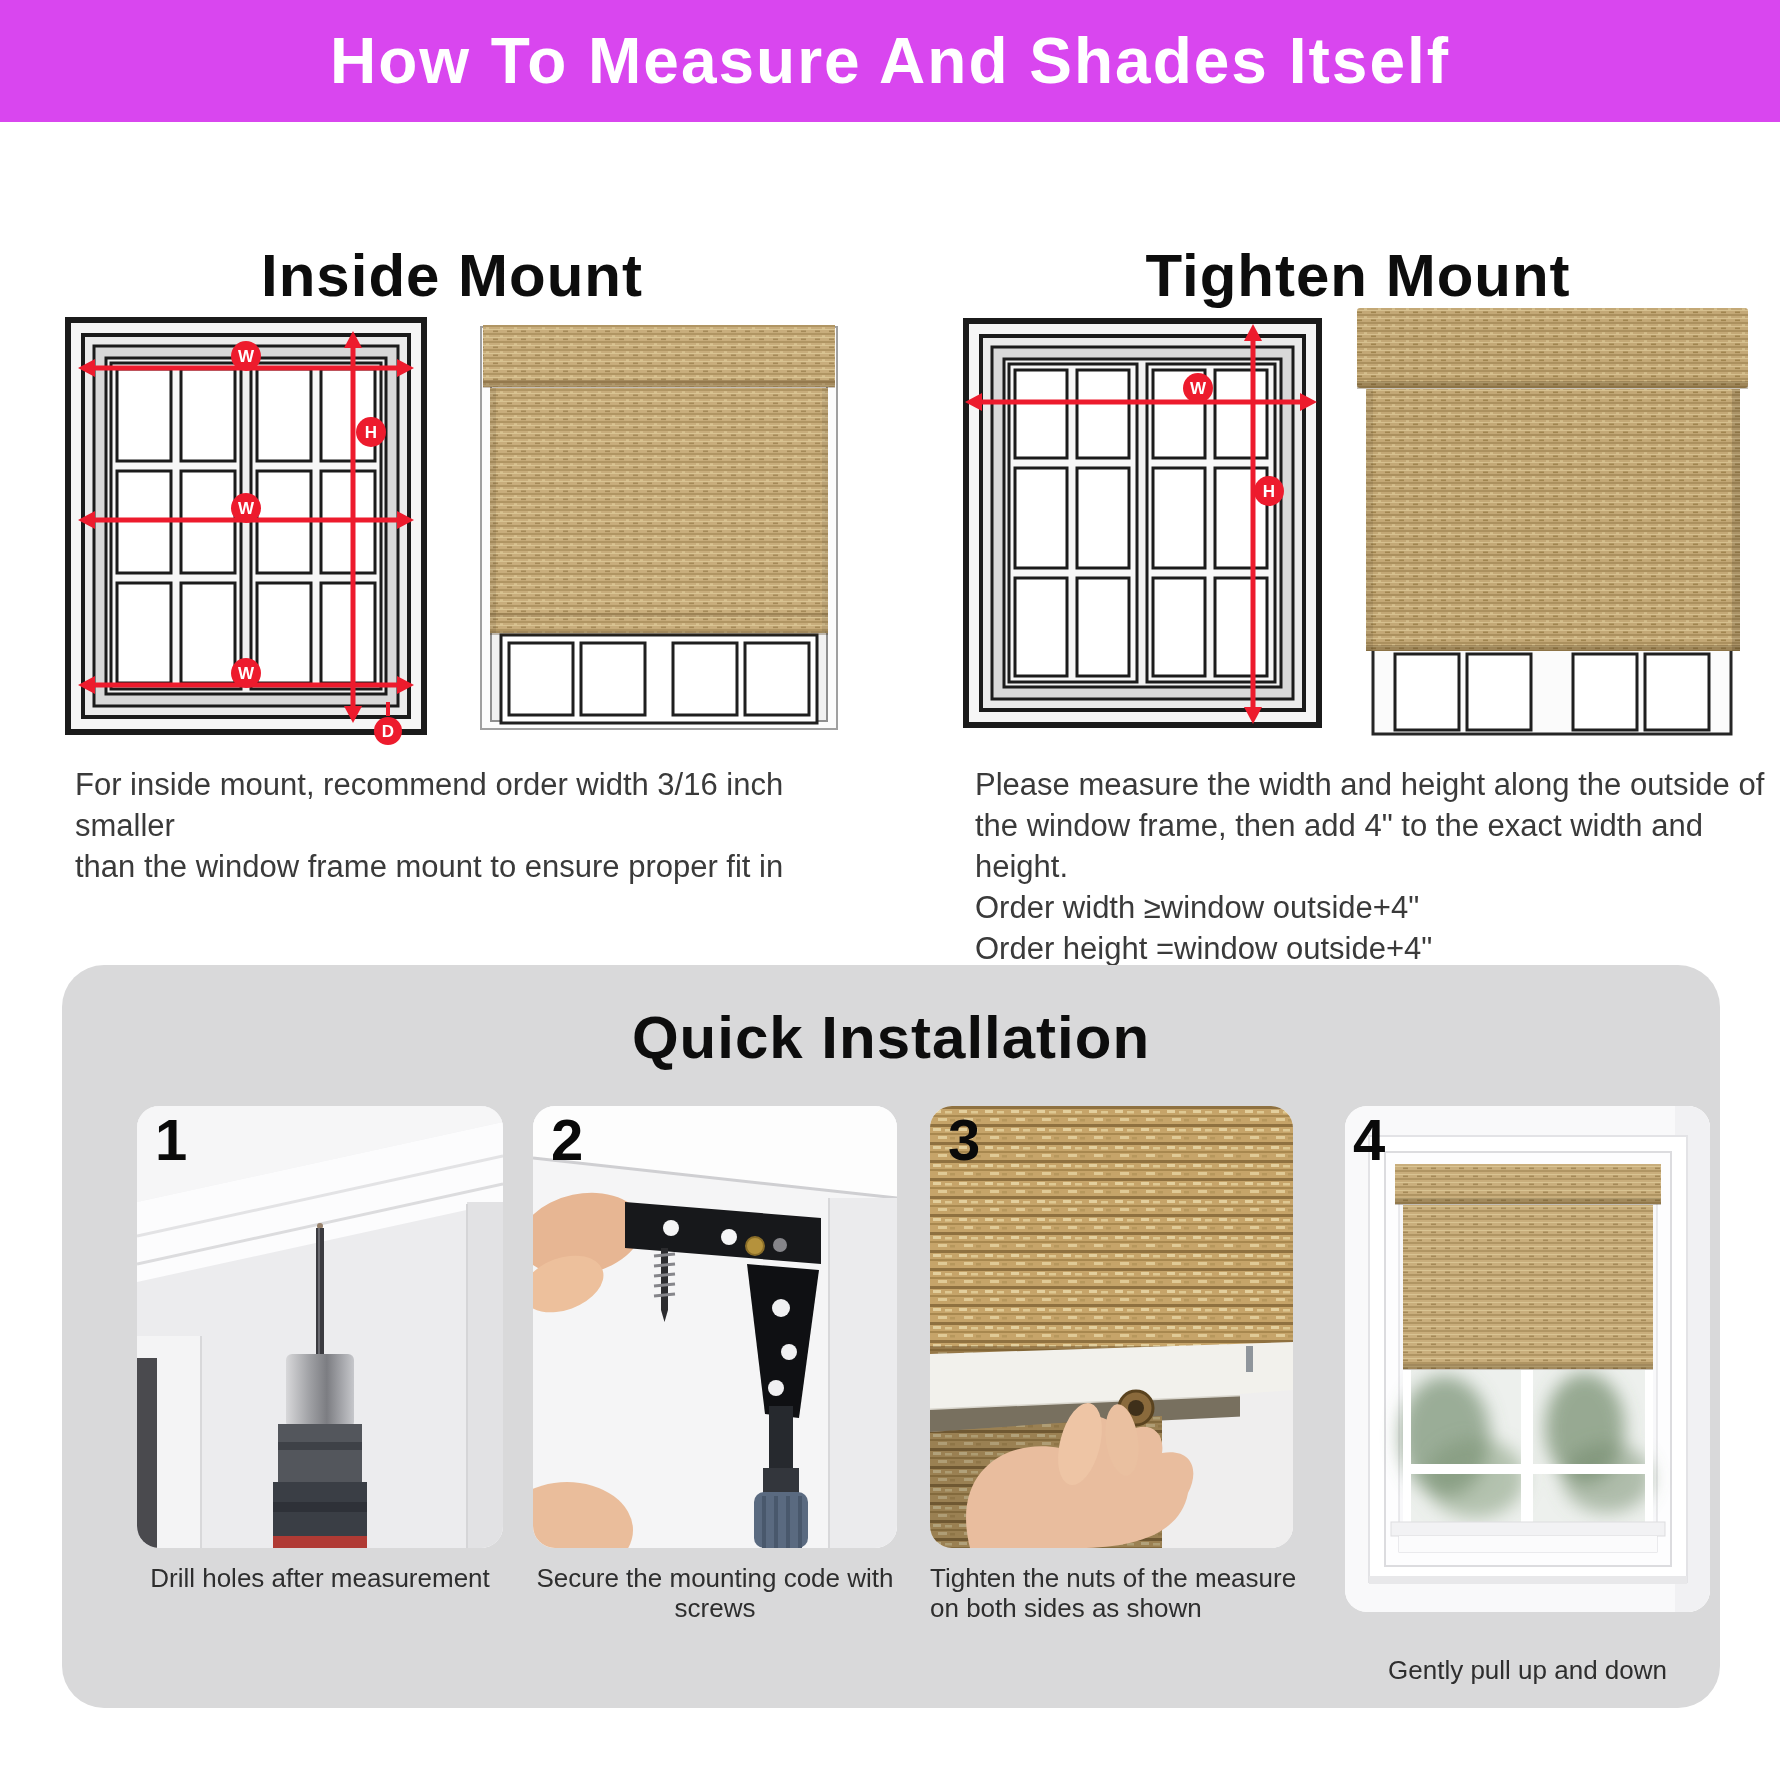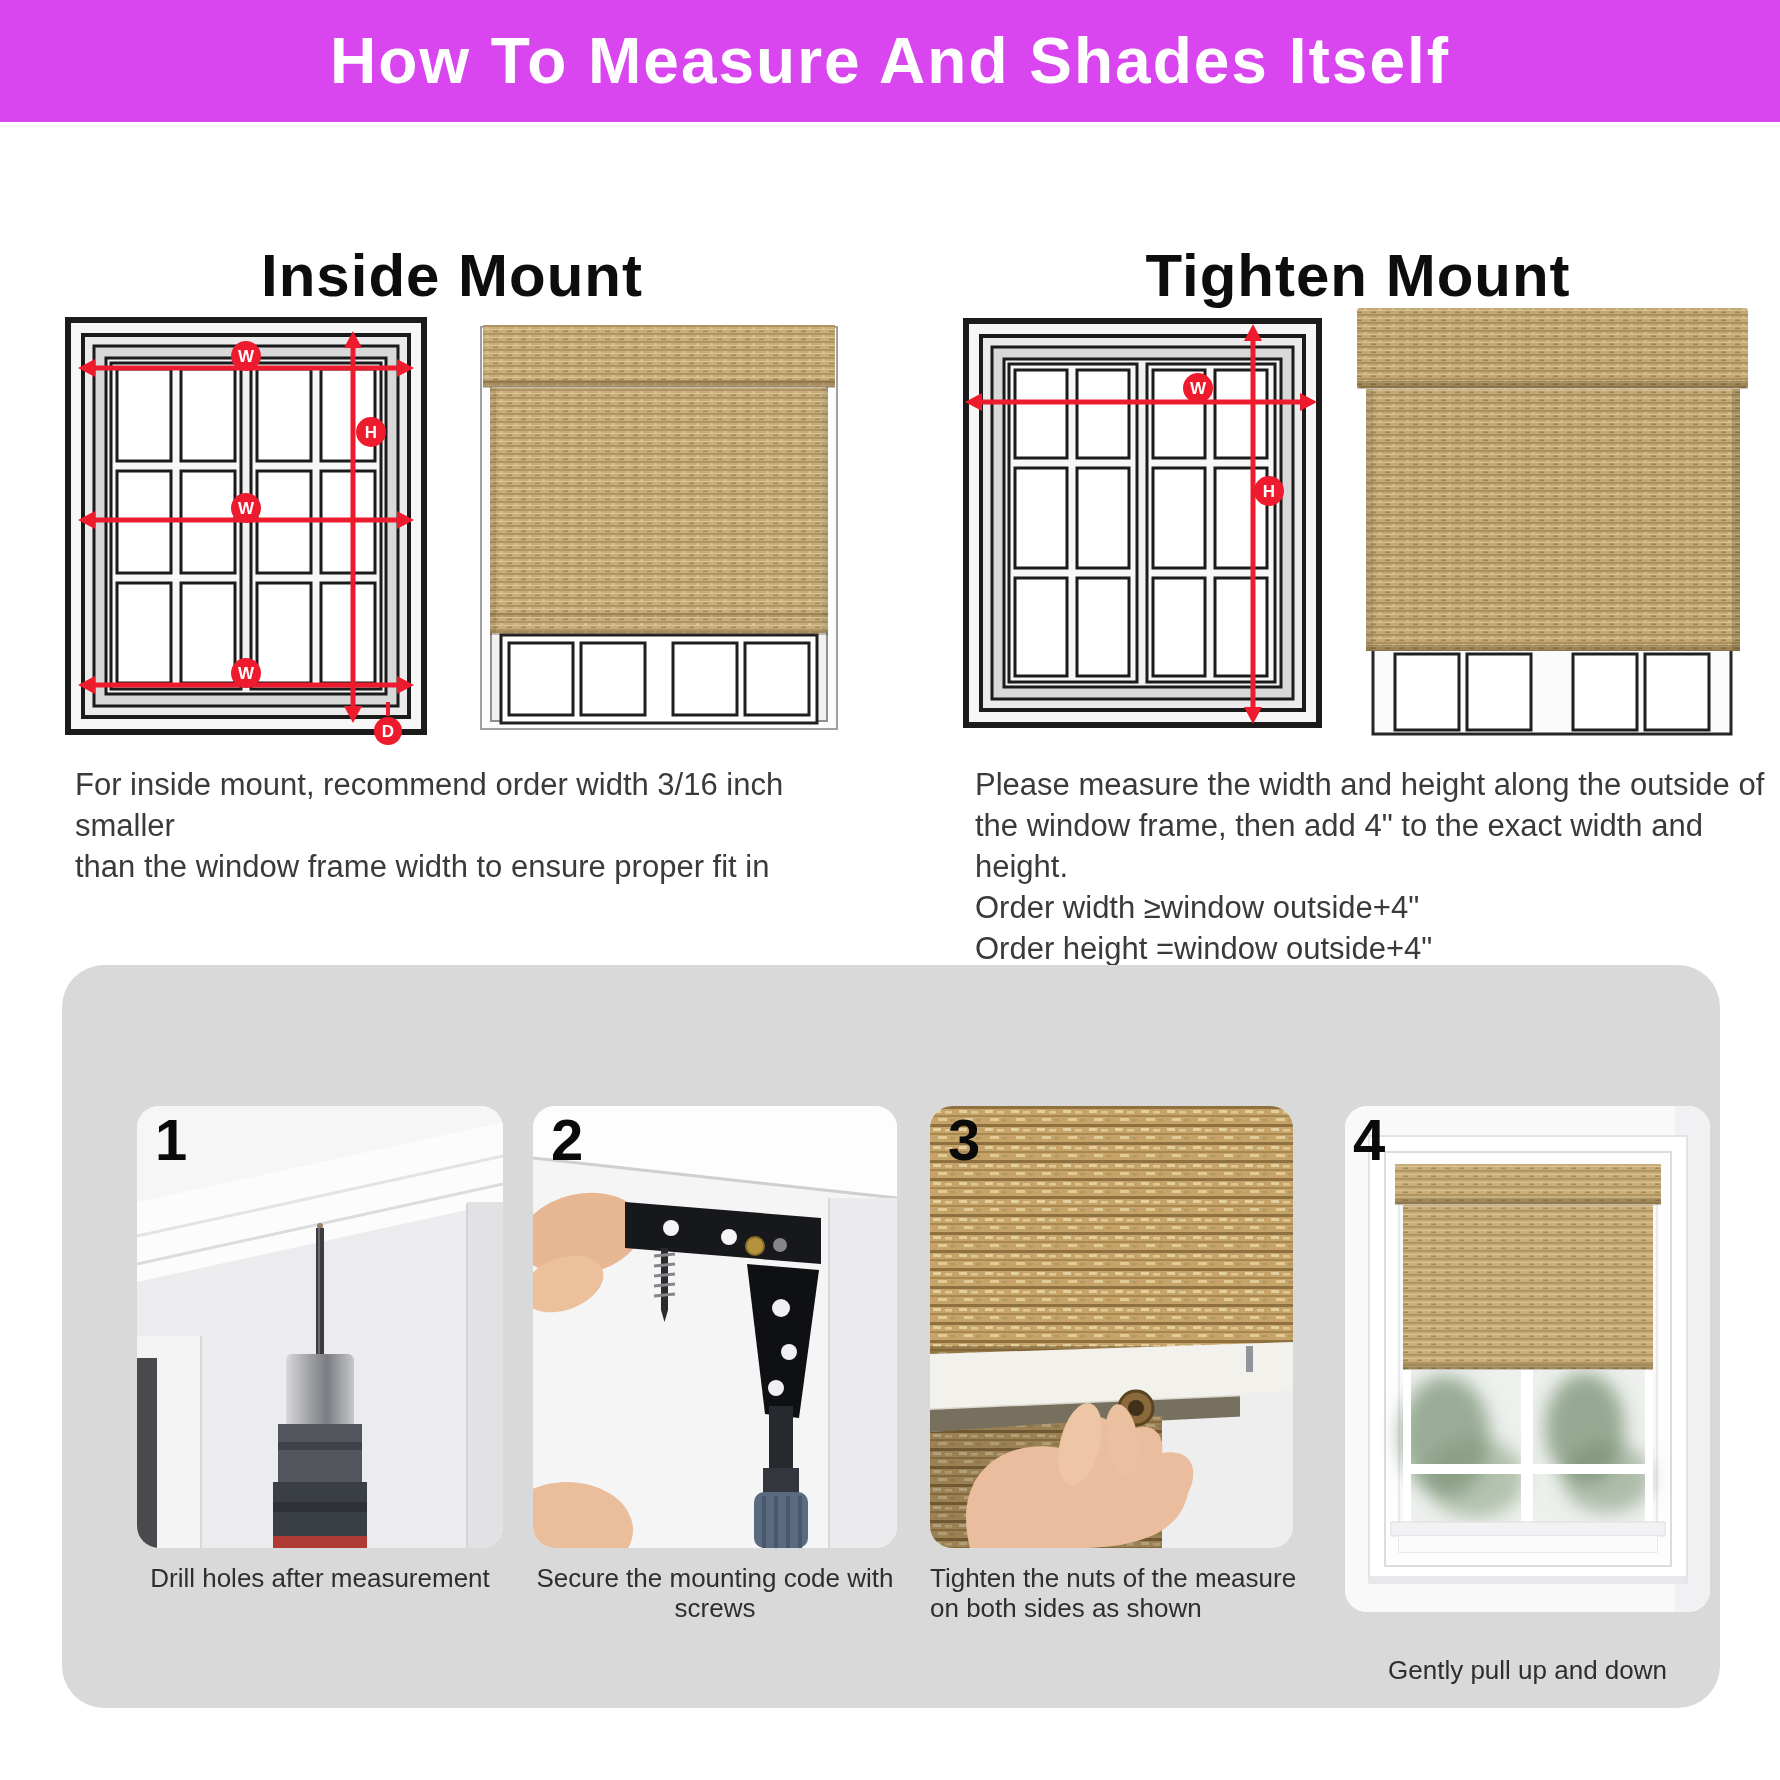--- a/index.html
+++ b/index.html
@@ -203,31 +203,32 @@
       <rect x="2" y="75" width="391" height="8" fill="rgba(74,52,20,0.3)"></rect>
       <rect x="11" y="83" width="374" height="262" fill="url(#wvB)"></rect>
       <rect x="377" y="83" width="8" height="262" fill="rgba(0,0,0,0.12)"></rect>
       <rect x="11" y="83" width="7" height="262" fill="rgba(0,0,0,0.08)"></rect>
       <rect x="11" y="339" width="374" height="6" fill="rgba(74,52,20,0.3)"></rect>
     </g>
   </svg>
 
   <p class="desc" id="inside-desc">
     <span class="line">For inside mount, recommend order width  3/16 inch smaller</span>
-    <span class="line">than the window frame width to ensure proper fit in</span>
+    <span class="line">than the window frame mount to ensure proper fit in</span>
   </p>
 
   <p class="desc" id="outside-desc">
     <span class="line">Please measure the width and height along the outside of</span>
     <span class="line">the window frame, then add 4" to the exact width and height.</span>
     <span class="line">Order width ≥window outside+4"</span>
     <span class="line">Order height =window outside+4"</span>
   </p>
 
   <section class="panel">
+    <h2 class="panel-title">Quick Installation</h2>
 
     <div class="photo" id="photo-1">
       <svg viewBox="0 0 366 442">
         <defs>
           <linearGradient id="met1" x1="0" y1="0" x2="1" y2="0">
             <stop offset="0" stop-color="#d8d8da"></stop>
               <stop offset="0.35" stop-color="#9fa0a4"></stop>
             <stop offset="0.6" stop-color="#7c7d82"></stop>
               <stop offset="1" stop-color="#c6c7cb"></stop>
           </linearGradient>

